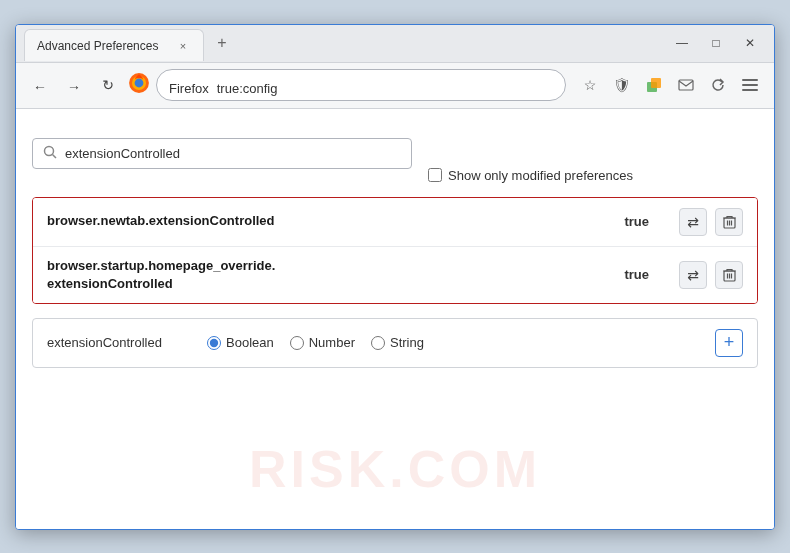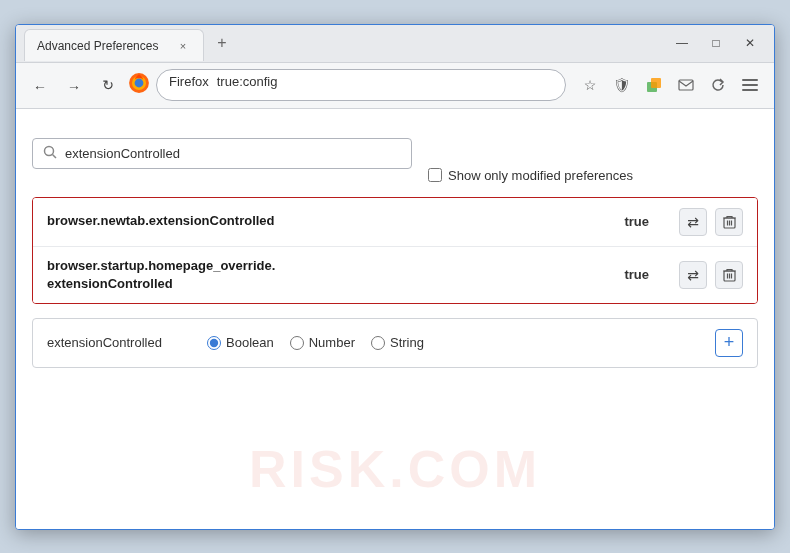--- a/index.html
+++ b/index.html
@@ -116,21 +116,21 @@
       justify-content: center;
       border-radius: 50%;
       cursor: pointer;
       color: #444;
       font-size: 14px;
     }
 
     .address-bar {
       flex: 1;
       display: flex;
-      align-items: flex-start;
+      align-items: flex-end;
       background: white;
       border: 1.5px solid #b0b4bc;
       border-radius: 20px;
       padding: 4px 12px;
       height: 32px;
       gap: 8px;
     }
 
     .address-text {
       font-size: 13px;

